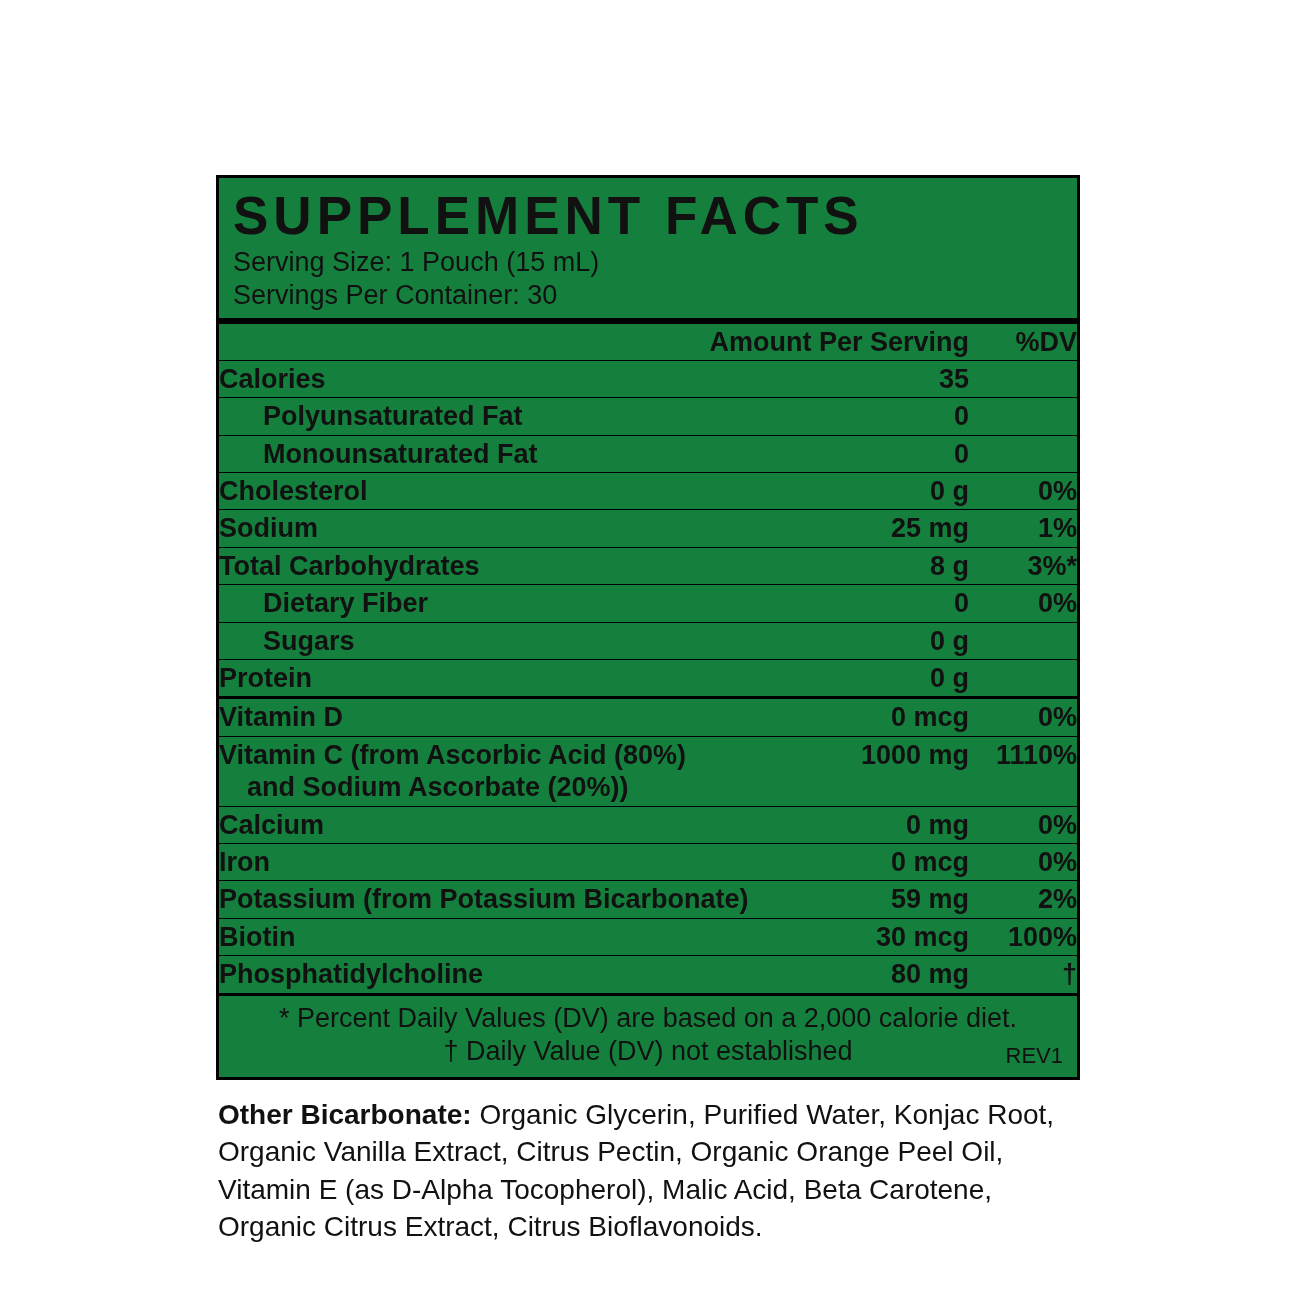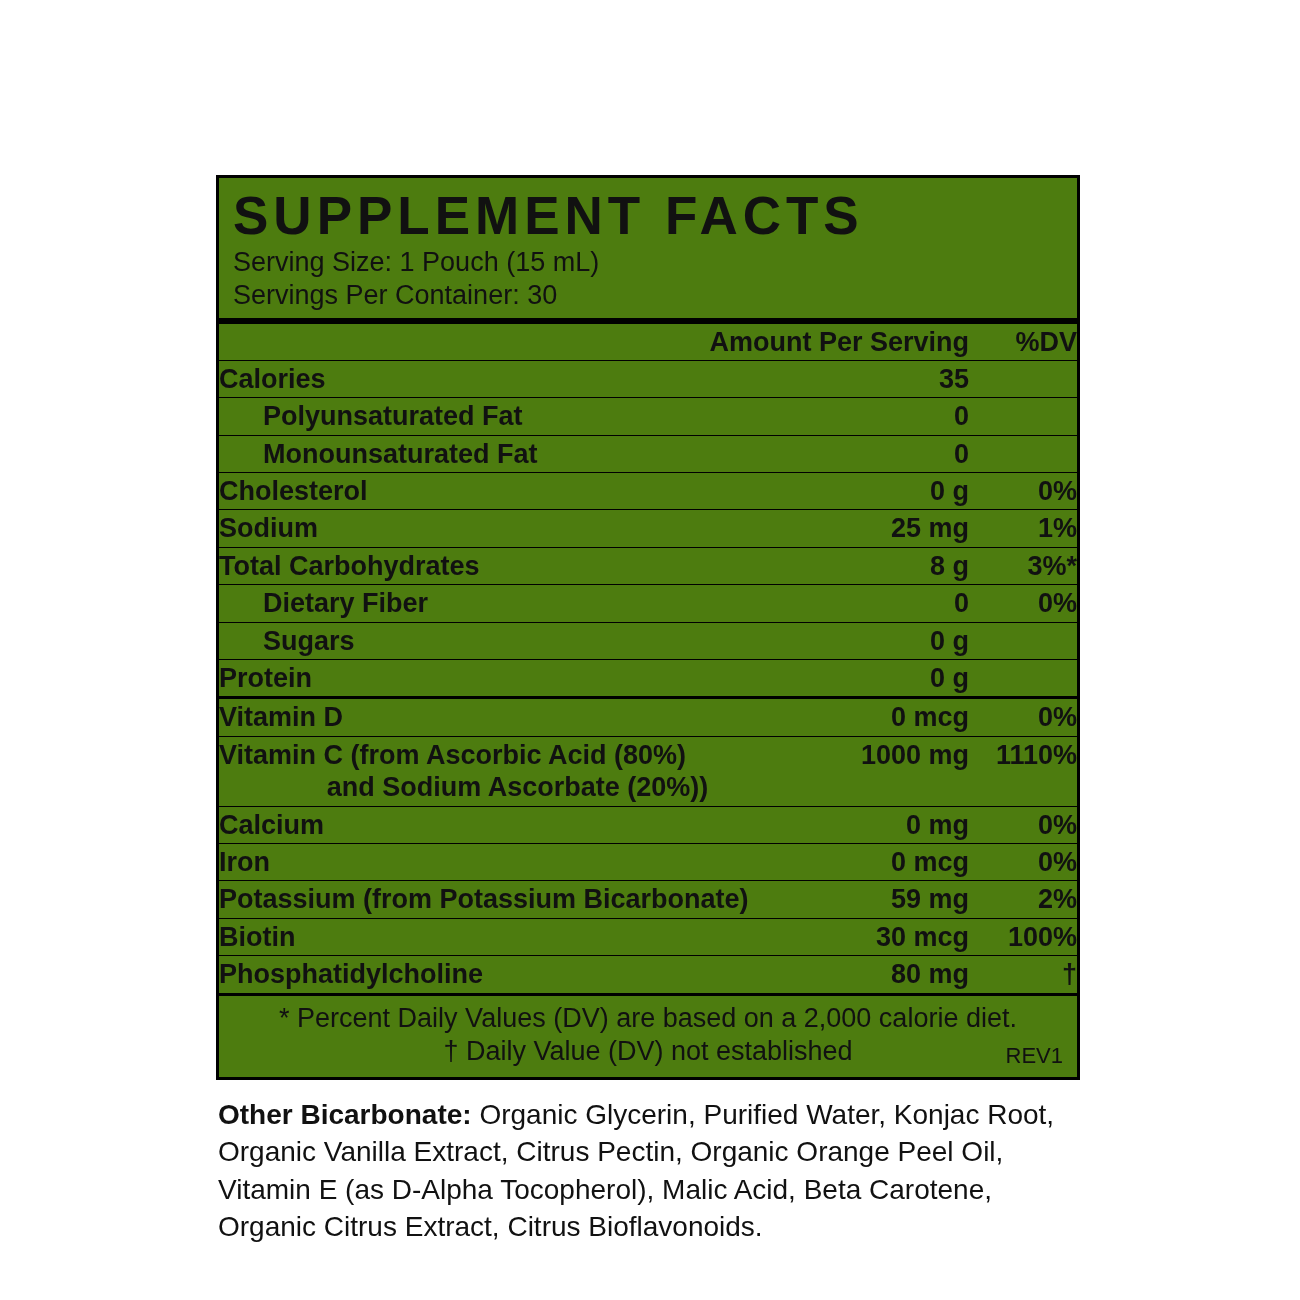--- a/index.html
+++ b/index.html
@@ -25,21 +25,21 @@
     left: 216px;
     top: 175px;
     width: 864px;
   }
 
   
   .facts-box {
     border: 3px solid #000;
     box-sizing: border-box;
     width: 100%;
-    background: #4d7c0f;
+    background: #15803d;
   }
   .facts-title {
     font-size: 53px;
     font-weight: 700;
     letter-spacing: 5px;
     line-height: 1.05;
     padding: 10px 14px 2px 14px;
     text-align: left;
     white-space: nowrap;
   }
@@ -100,22 +100,21 @@
   }
   tr.header-row td.c-amt {
     text-align: right;
   }
   .wrapname {
     white-space: normal;
     padding-right: 4px;
   }
   .wrapname .second {
     display: block;
-    padding-left: 37px;
-    text-align: center;
+    padding-left: 28px;
   }
 
   .footnotes {
     border-top: 3px solid #000;
     padding: 6px 14px 8px 14px;
     font-size: 27px;
     line-height: 1.25;
     position: relative;
   }
   .footnotes .rev {

